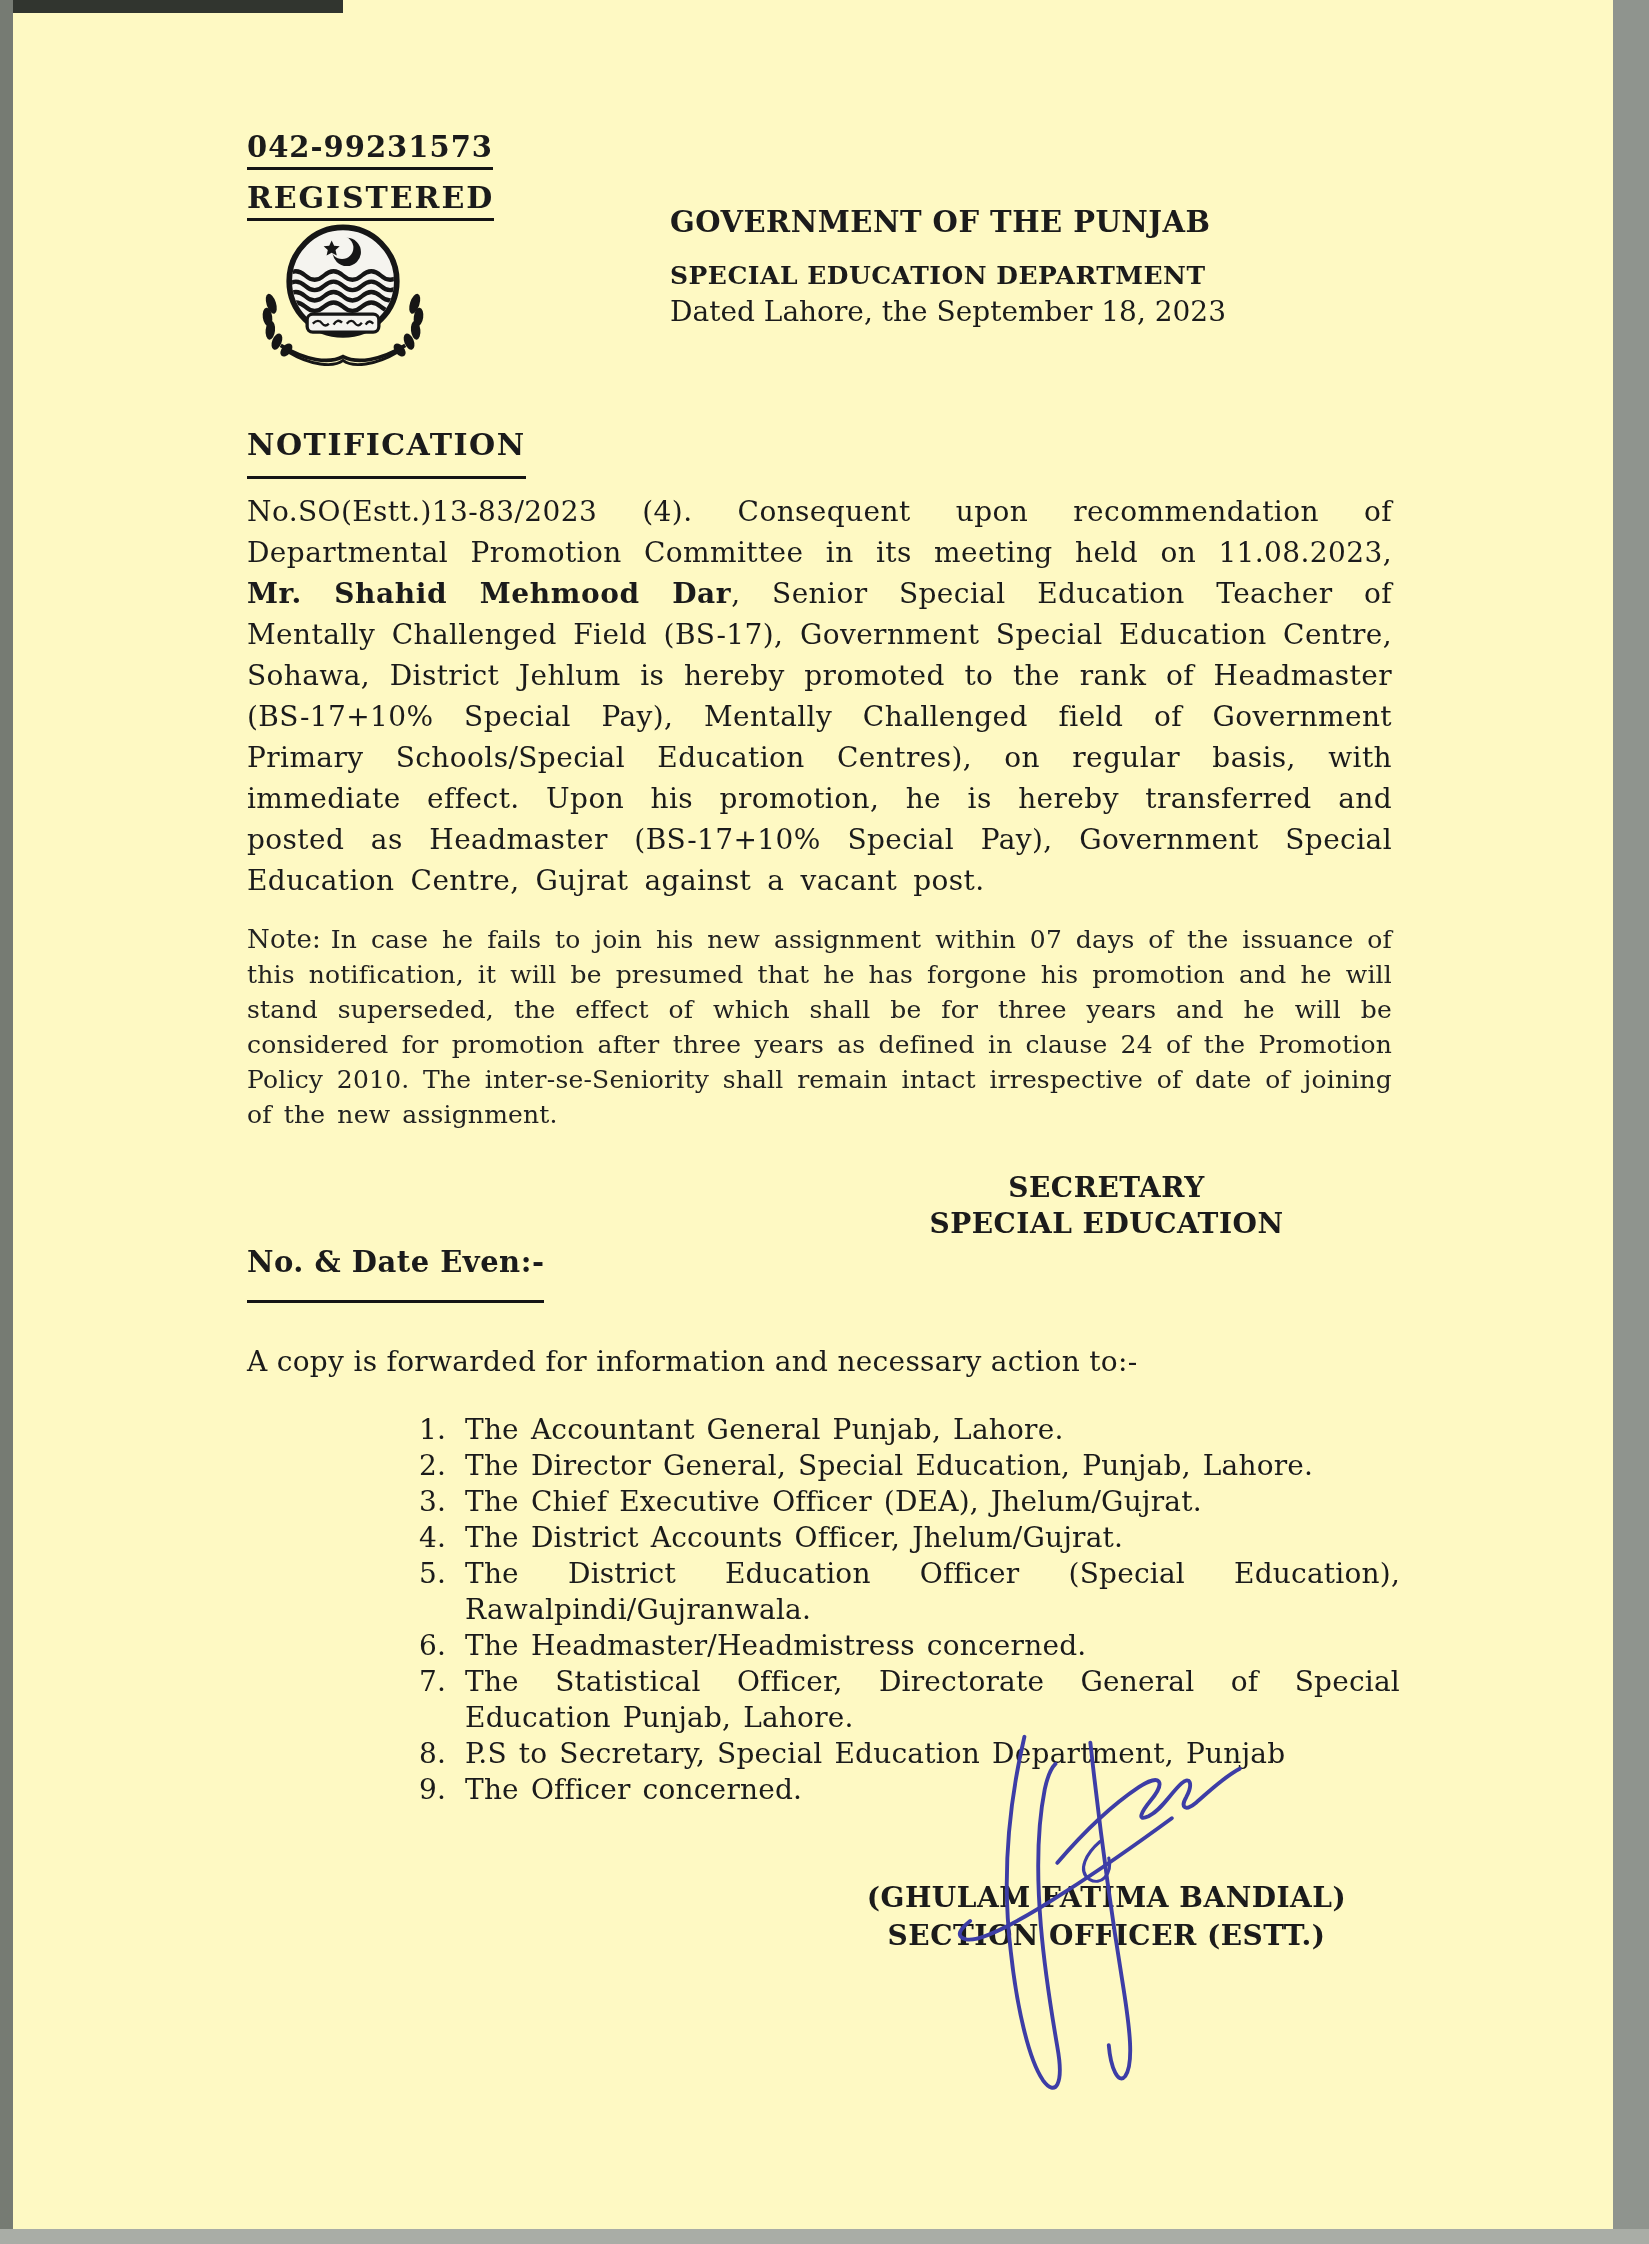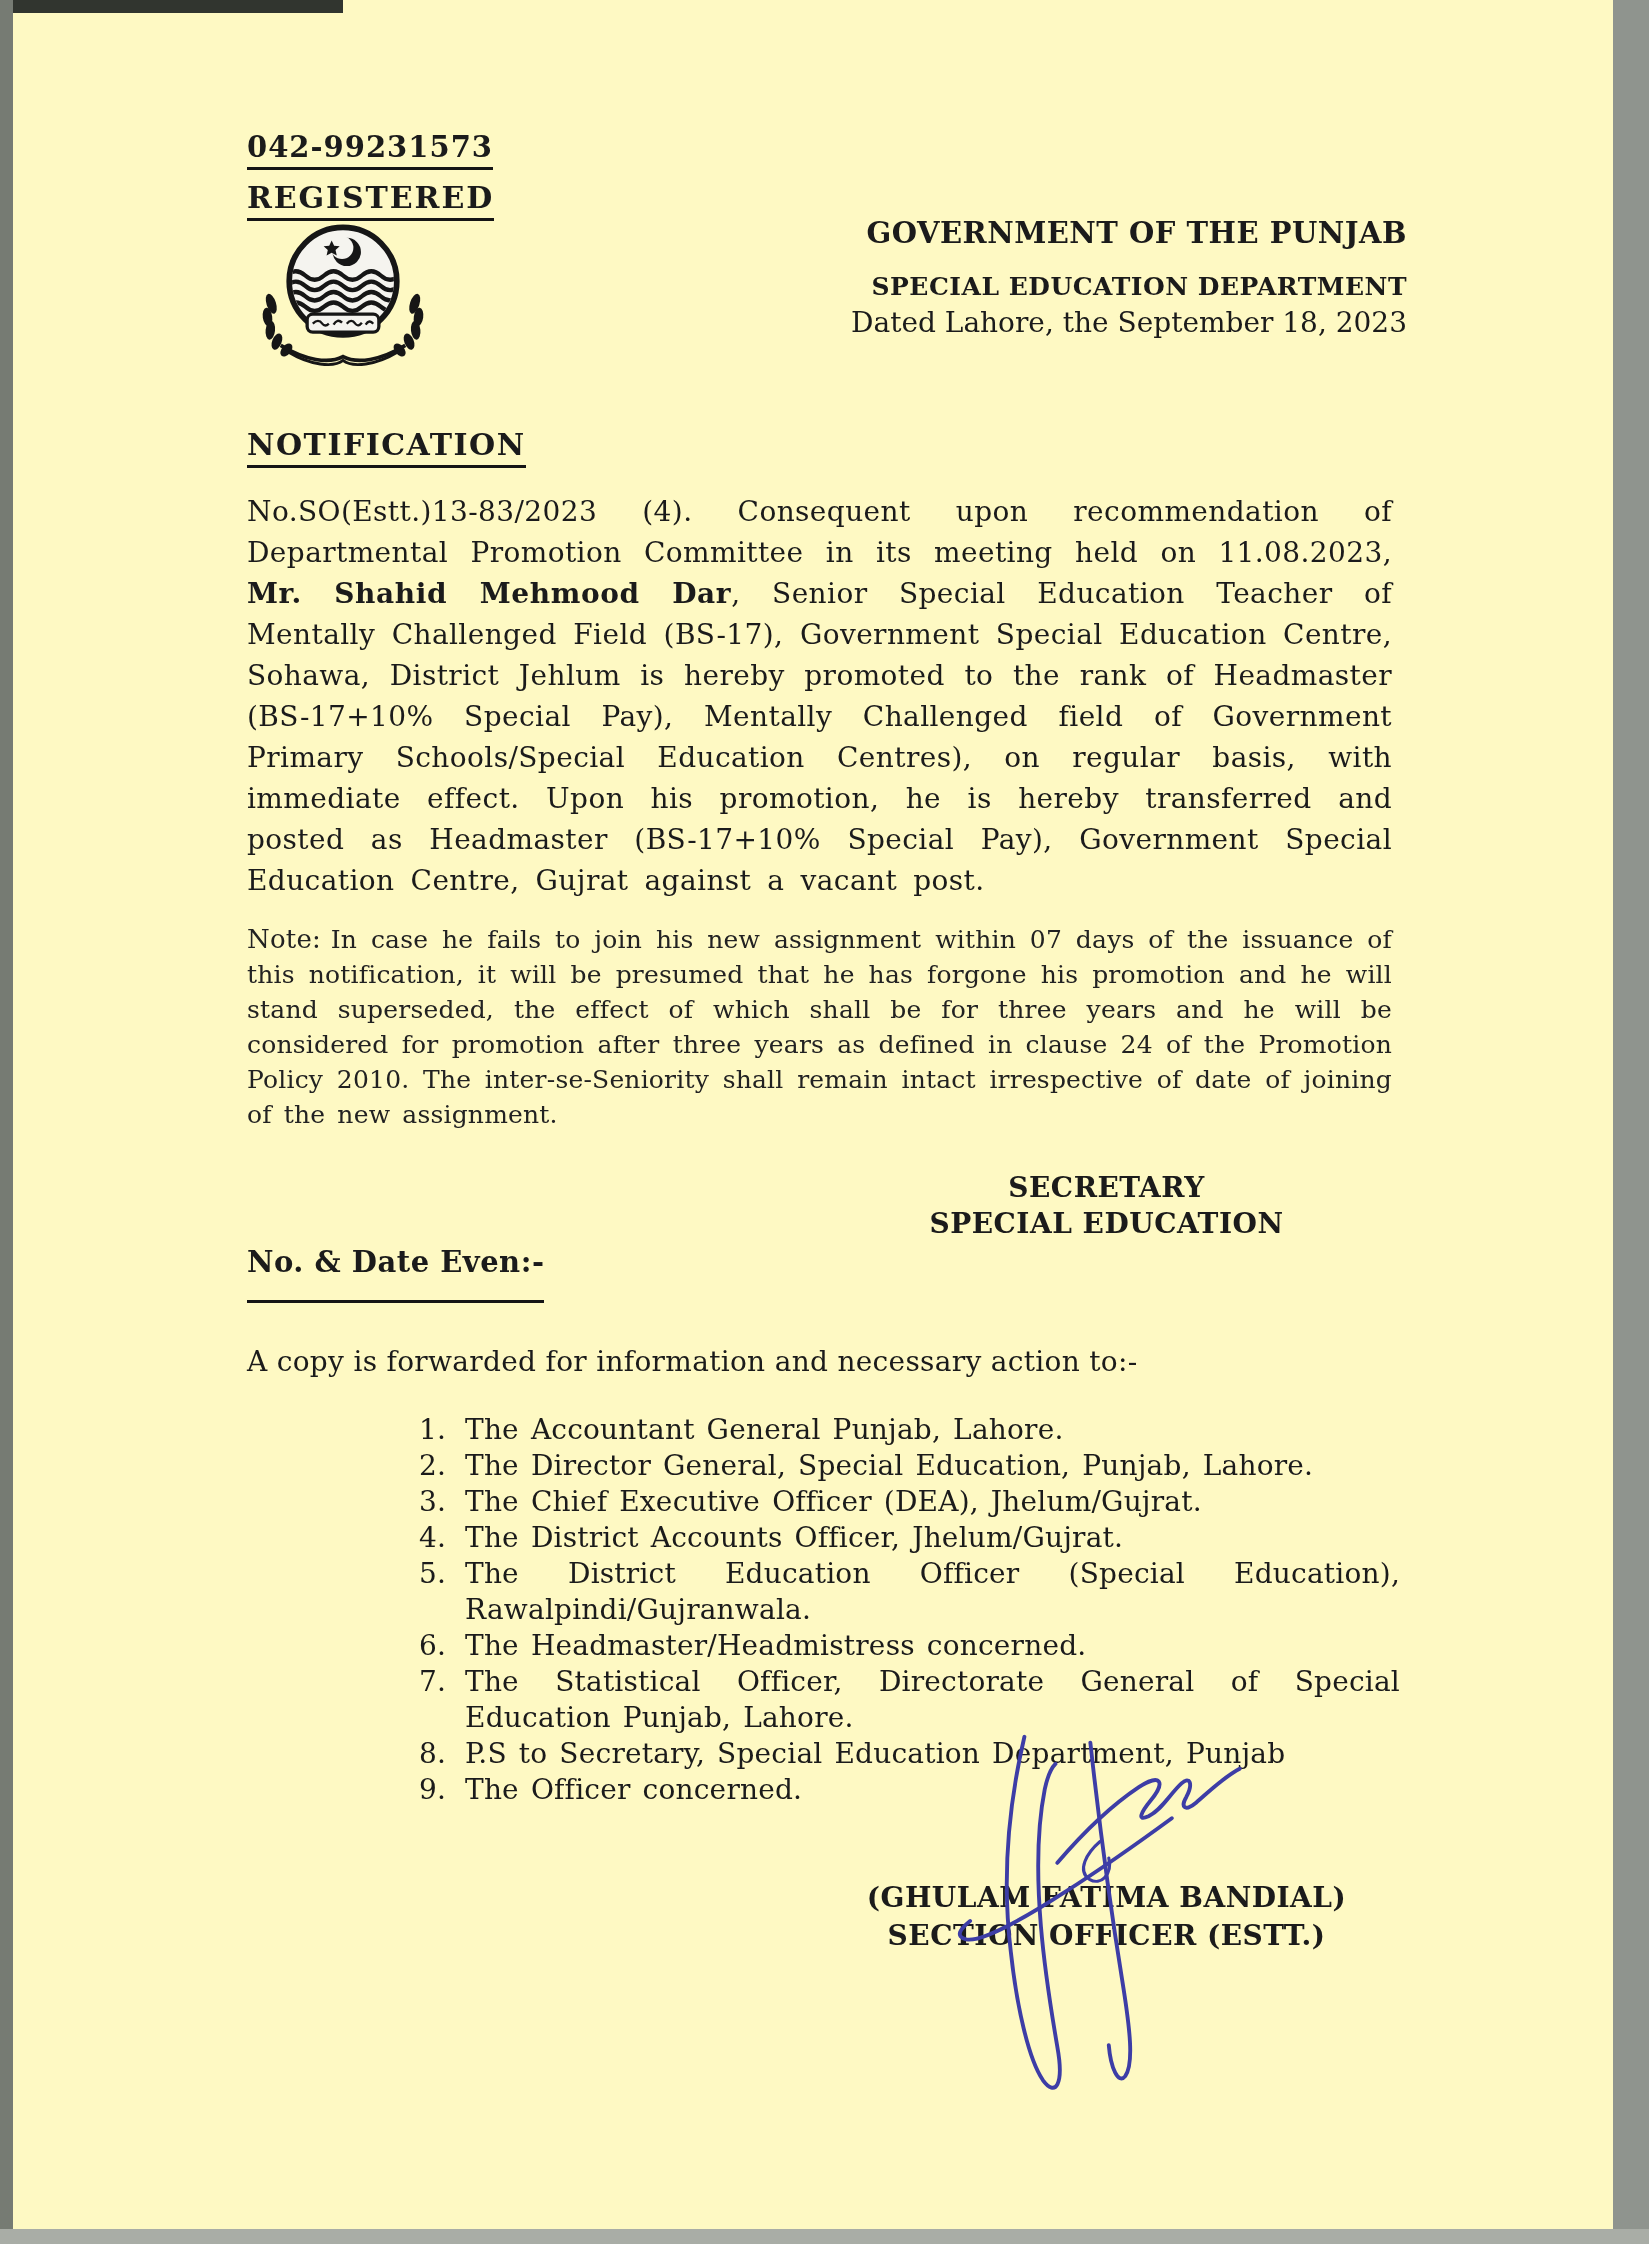--- a/index.html
+++ b/index.html
@@ -26,30 +26,30 @@
     font-size:29px;font-weight:bold;letter-spacing:1px;
     border-bottom:3.9px solid #151515;padding-bottom:2.9px;
   }
   .registered{
     left:247px;top:180px;
     font-size:30px;font-weight:bold;letter-spacing:1.9px;
     border-bottom:3.9px solid #151515;padding-bottom:2.9px;
   }
   .logo{left:248px;top:217px;width:190px;height:151px;}
 
-  .header-block{left:670px;top:216px;width:737px;text-align:right;}
+  .header-block{left:670px;top:205px;width:737px;text-align:left;}
   .org1{font-size:29px;font-weight:bold;letter-spacing:0.5px;line-height:35px;}
   .org2{font-size:25px;font-weight:bold;letter-spacing:0.5px;line-height:35px;margin-top:18px;}
   .addr{font-size:25px;line-height:31px;margin-top:3.9px;color:#242424;}
   .dated{font-size:28px;line-height:33px;margin-top:1.9px;}
 
   .notif-heading{
     left:247px;top:427px;
     font-size:30px;font-weight:bold;letter-spacing:1.5px;
-    border-bottom:3.9px solid #151515;padding-bottom:3px;
+    border-bottom:3.9px solid #151515;padding-bottom:14px;
   }
 
   .body-para{
     left:247px;top:491px;width:1145px;
     font-size:28px;line-height:41px;
     text-align:justify;letter-spacing:0.4px;word-spacing:6.8px;
   }
   .body-para b{letter-spacing:0.6px;}
 
   .note-para{

